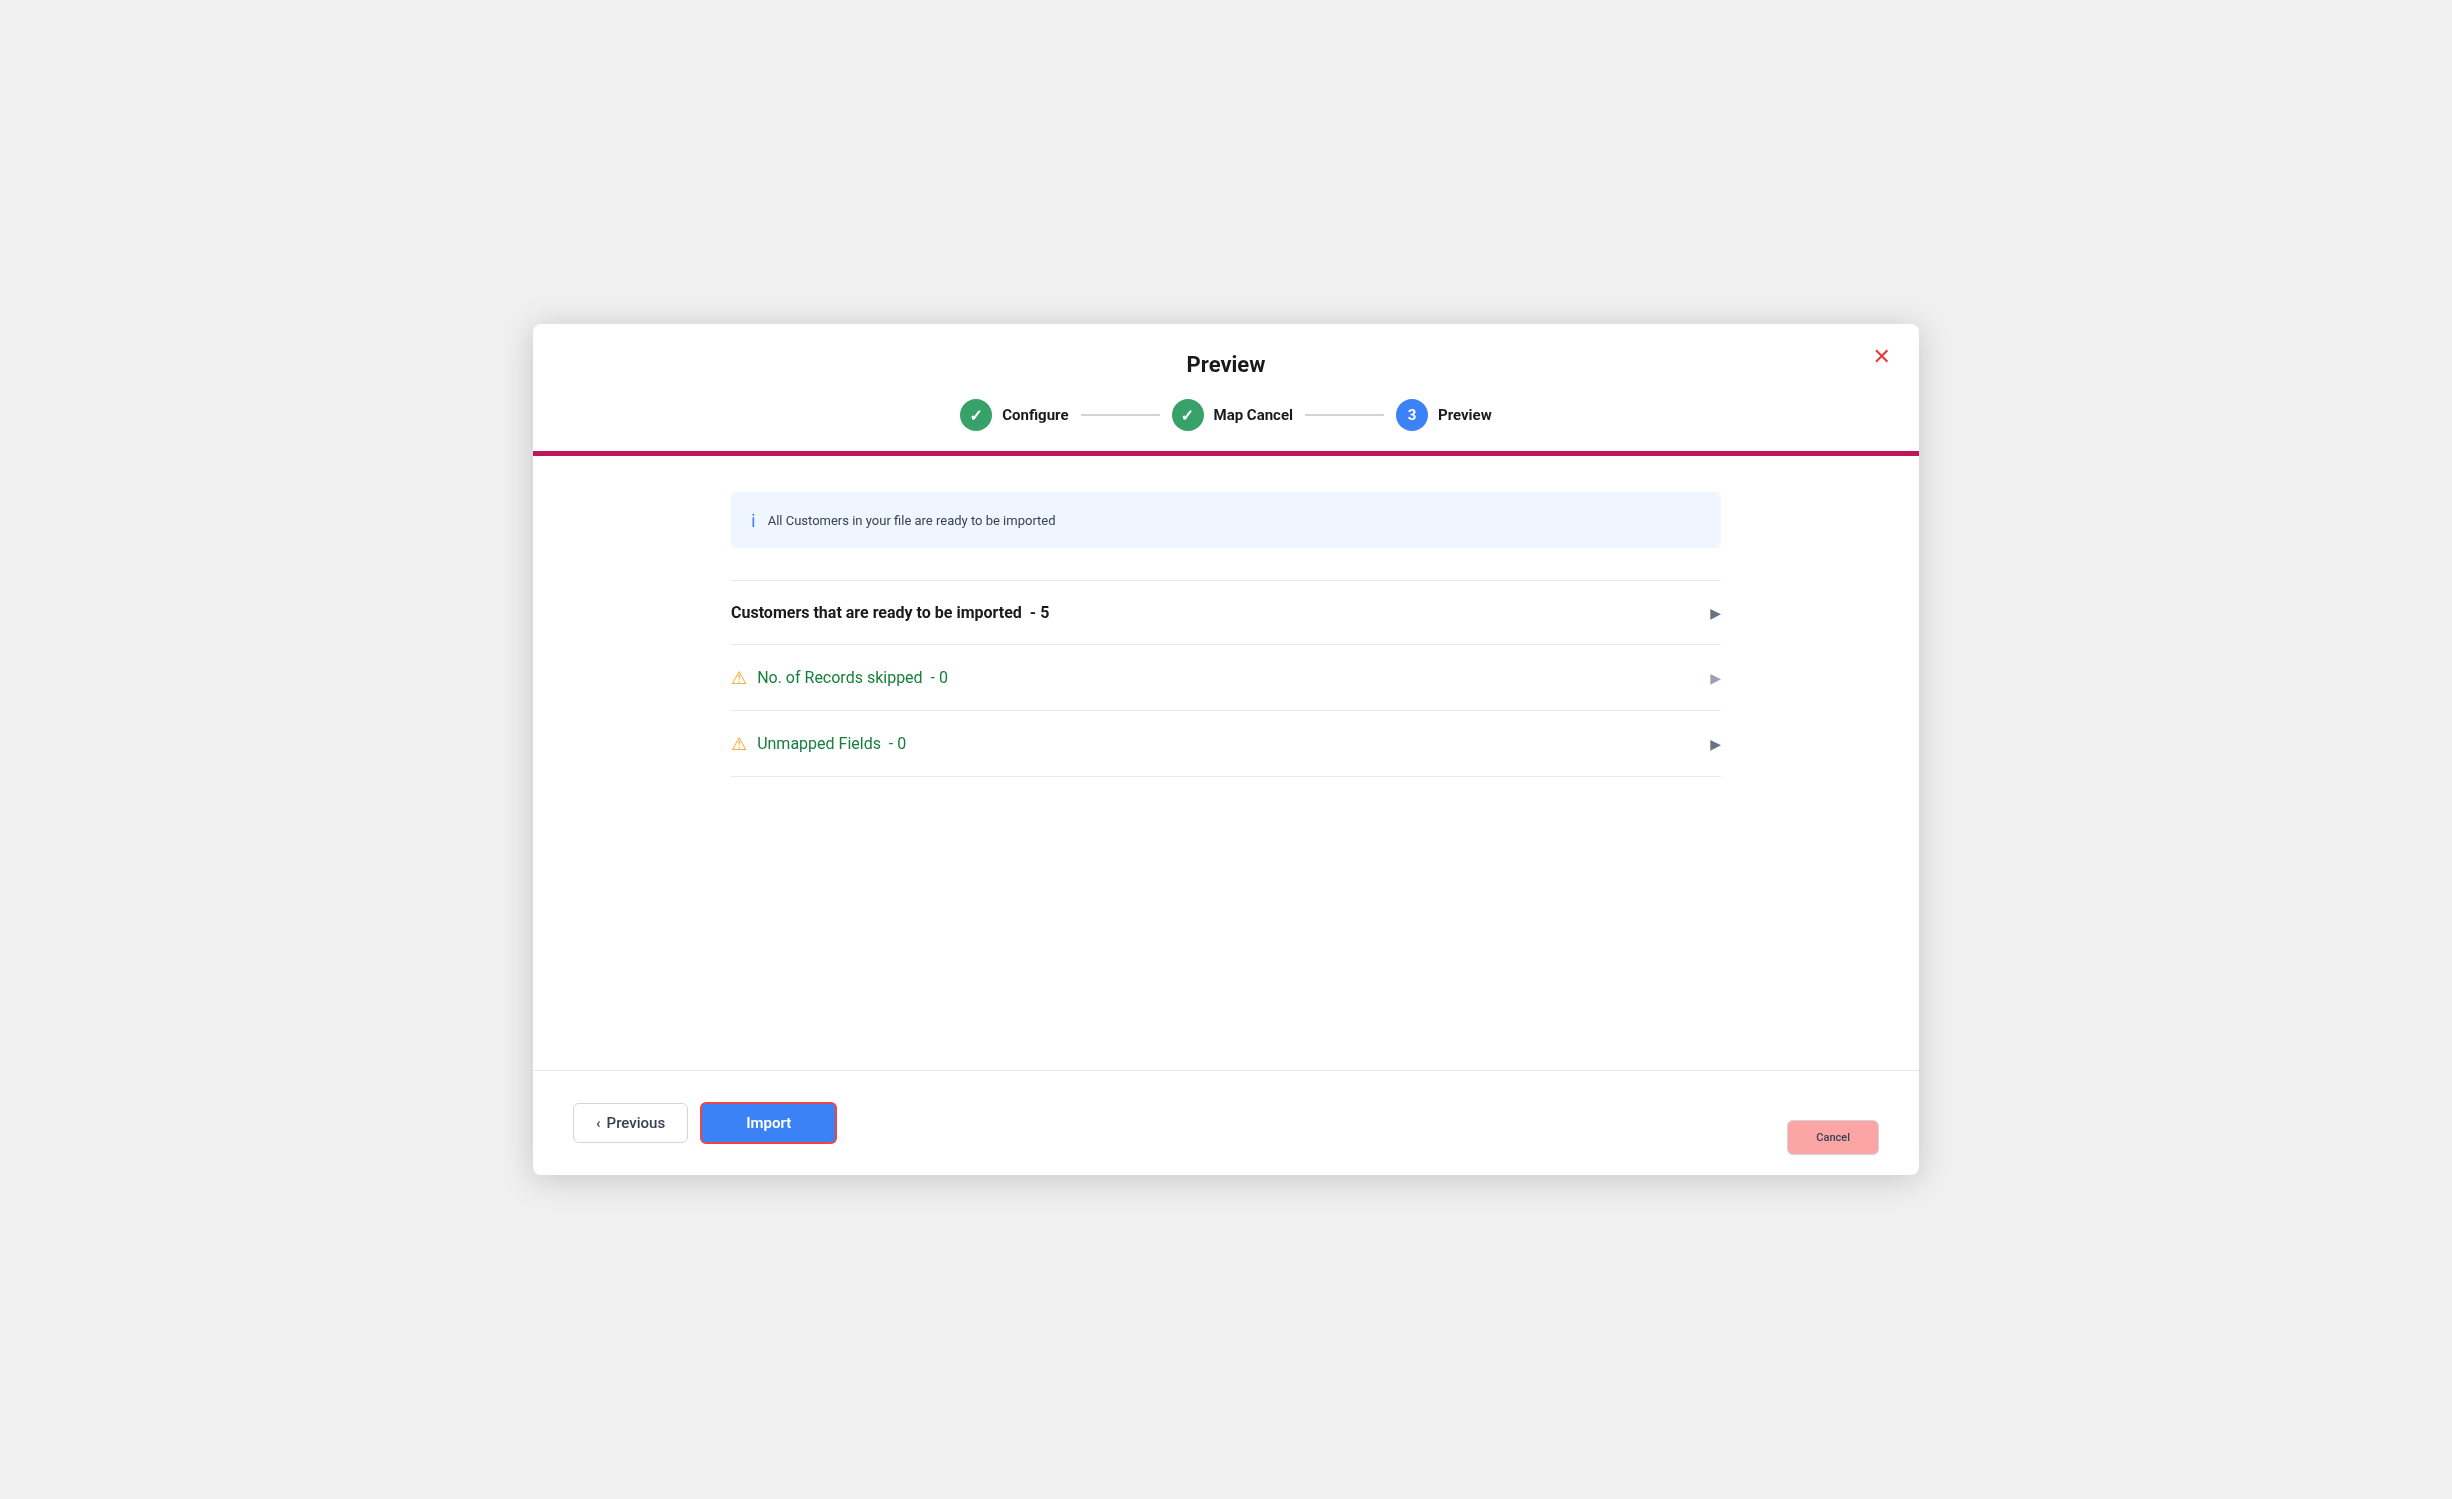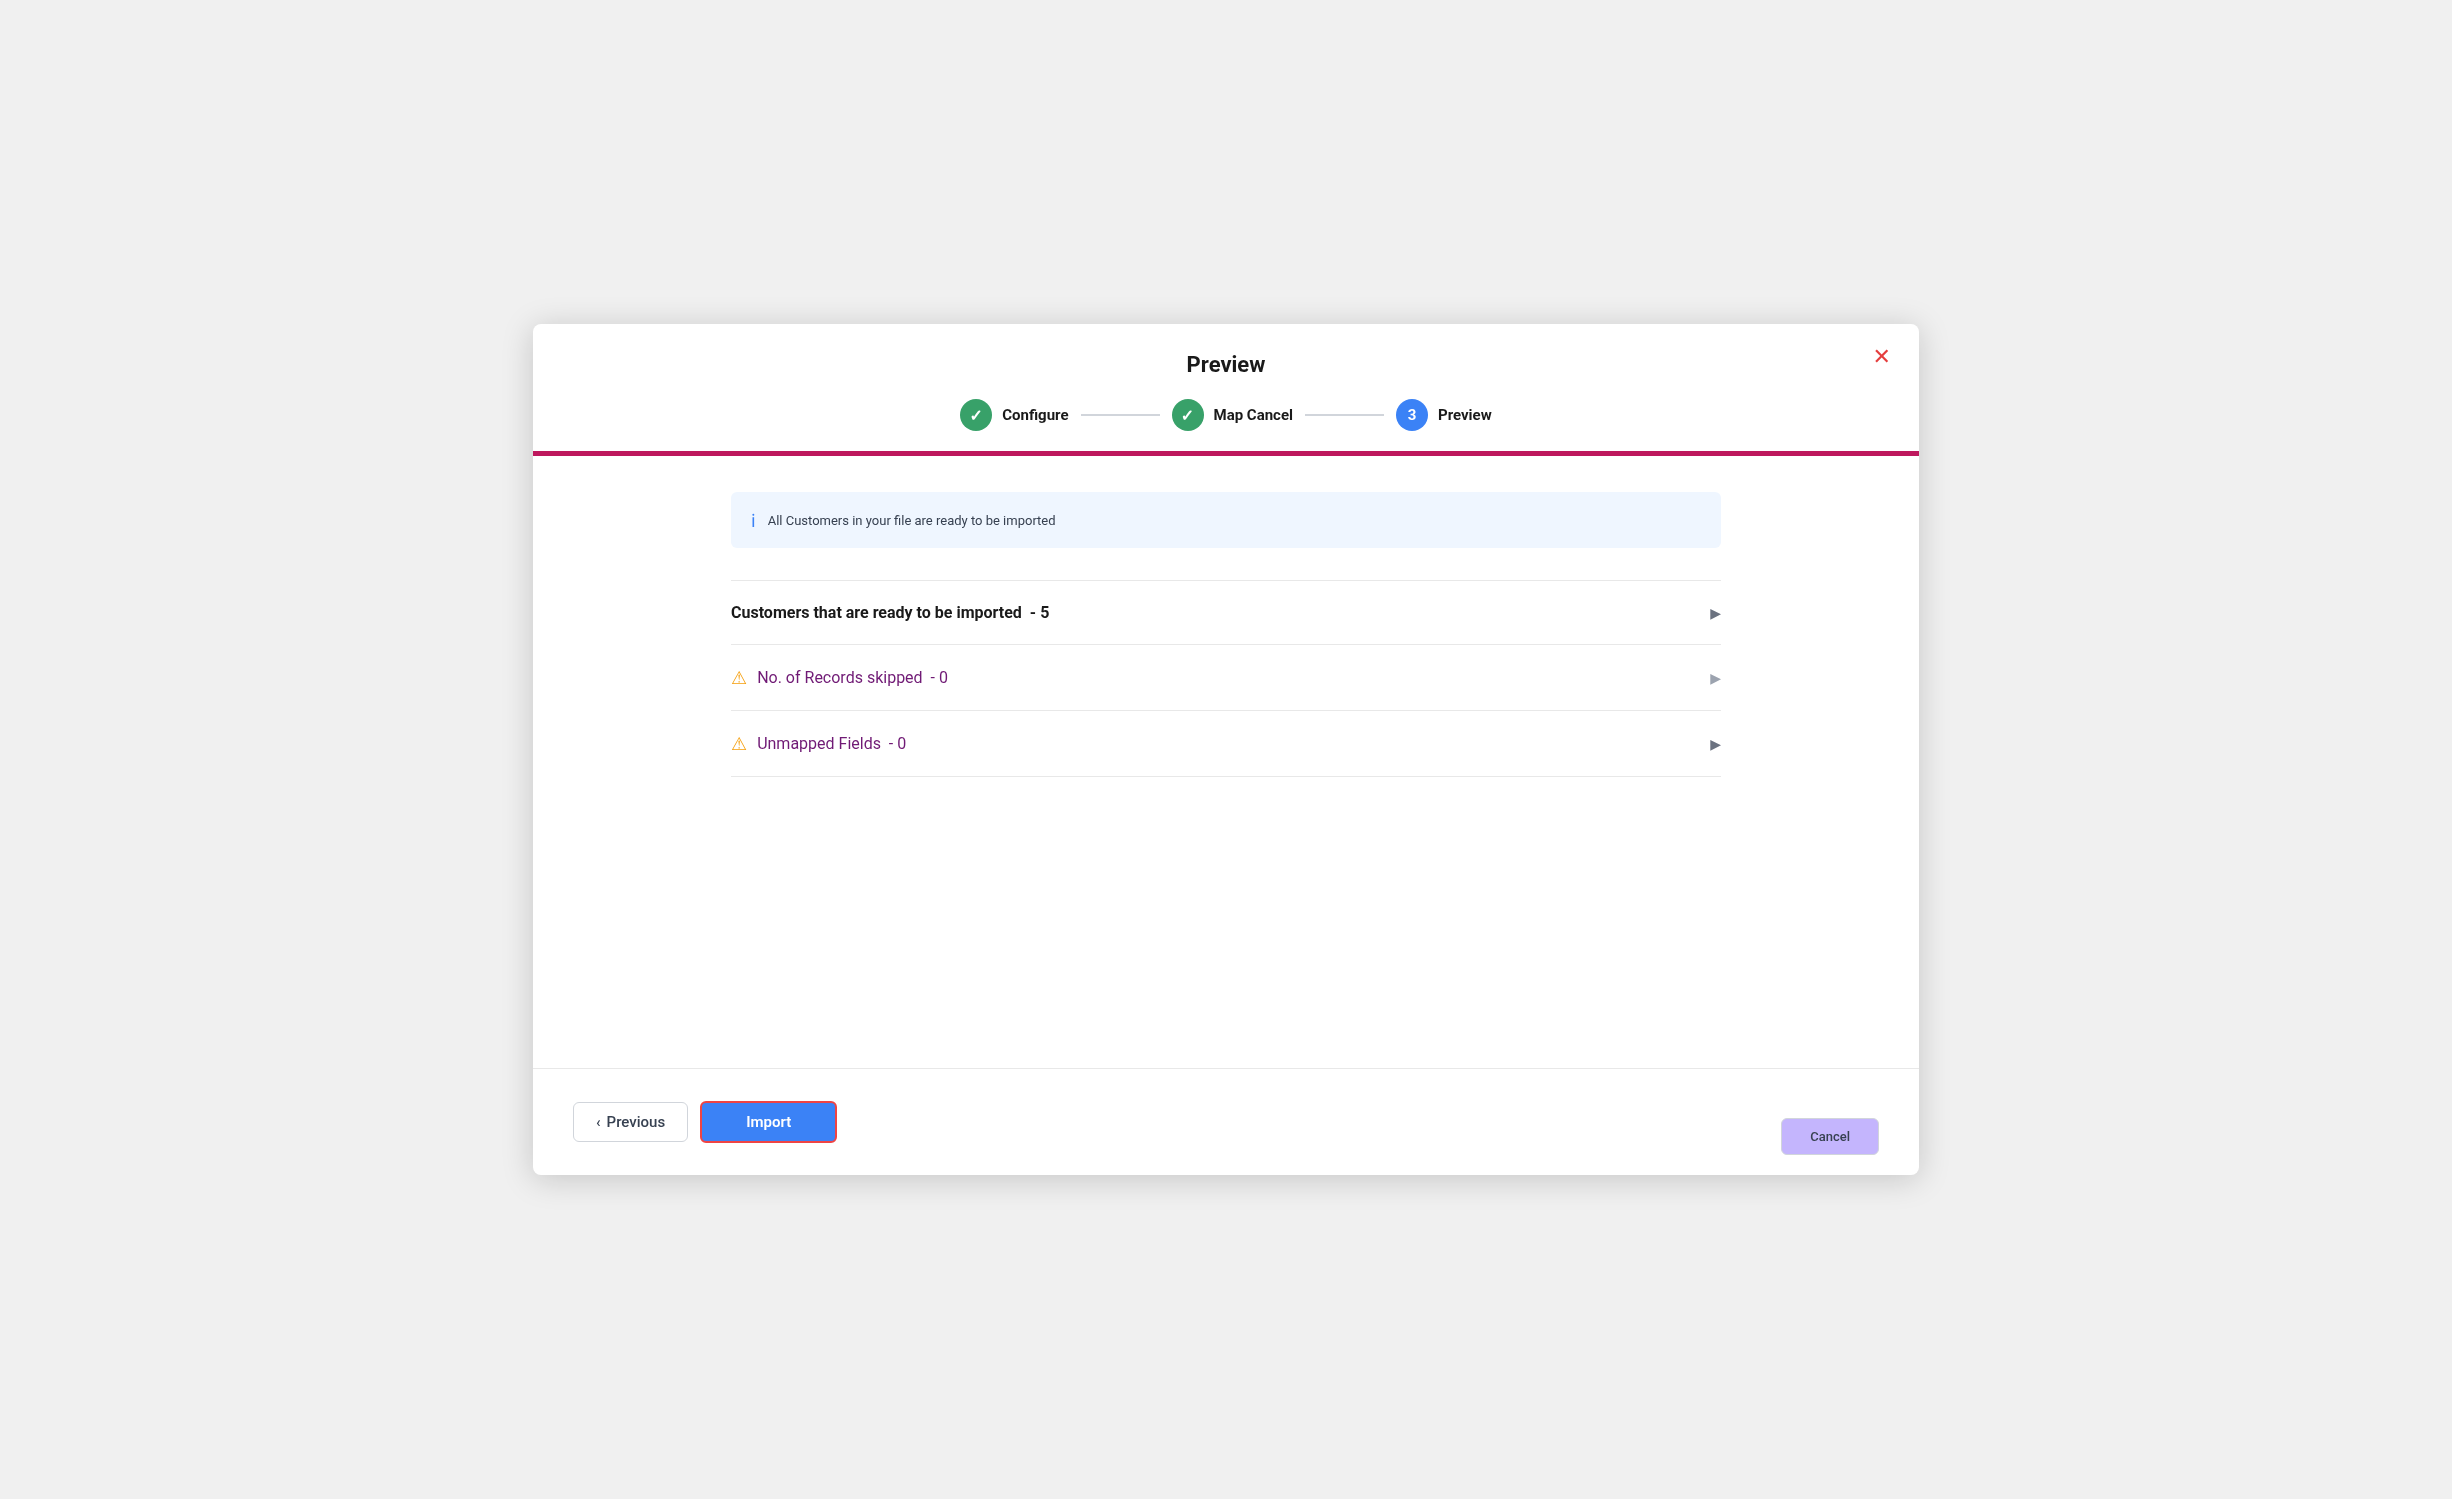--- a/index.html
+++ b/index.html
@@ -156,21 +156,21 @@
       gap: 10px;
     }
 
     .warn-icon {
       color: #f59e0b;
       font-size: 18px;
     }
 
     .section-label {
       font-size: 16px;
-      color: #701a75;
+      color: #15803d;
     }
 
     .section-label.primary {
       font-weight: 700;
       color: #1a1a1a;
     }
 
     .arrow-icon {
       color: #6b7280;
       font-size: 14px;
@@ -213,25 +213,25 @@
       color: white;
       border: 2px solid #ef4444;
       border-radius: 6px;
       padding: 10px 44px;
       font-size: 15px;
       font-weight: 600;
       cursor: pointer;
     }
 
     .btn-cancel {
-      background: #c4b5fd;
+      background: #fca5a5;
       border: 1px solid #d1d5db;
       border-radius: 6px;
       padding: 10px 28px;
-      font-size: 13px;
+      font-size: 11px;
       color: #374151;
       cursor: pointer;
       font-weight: 500;
       margin-top: 29px;
     }
 
     .checkmark-icon {
       font-size: 16px;
     }
   </style>

